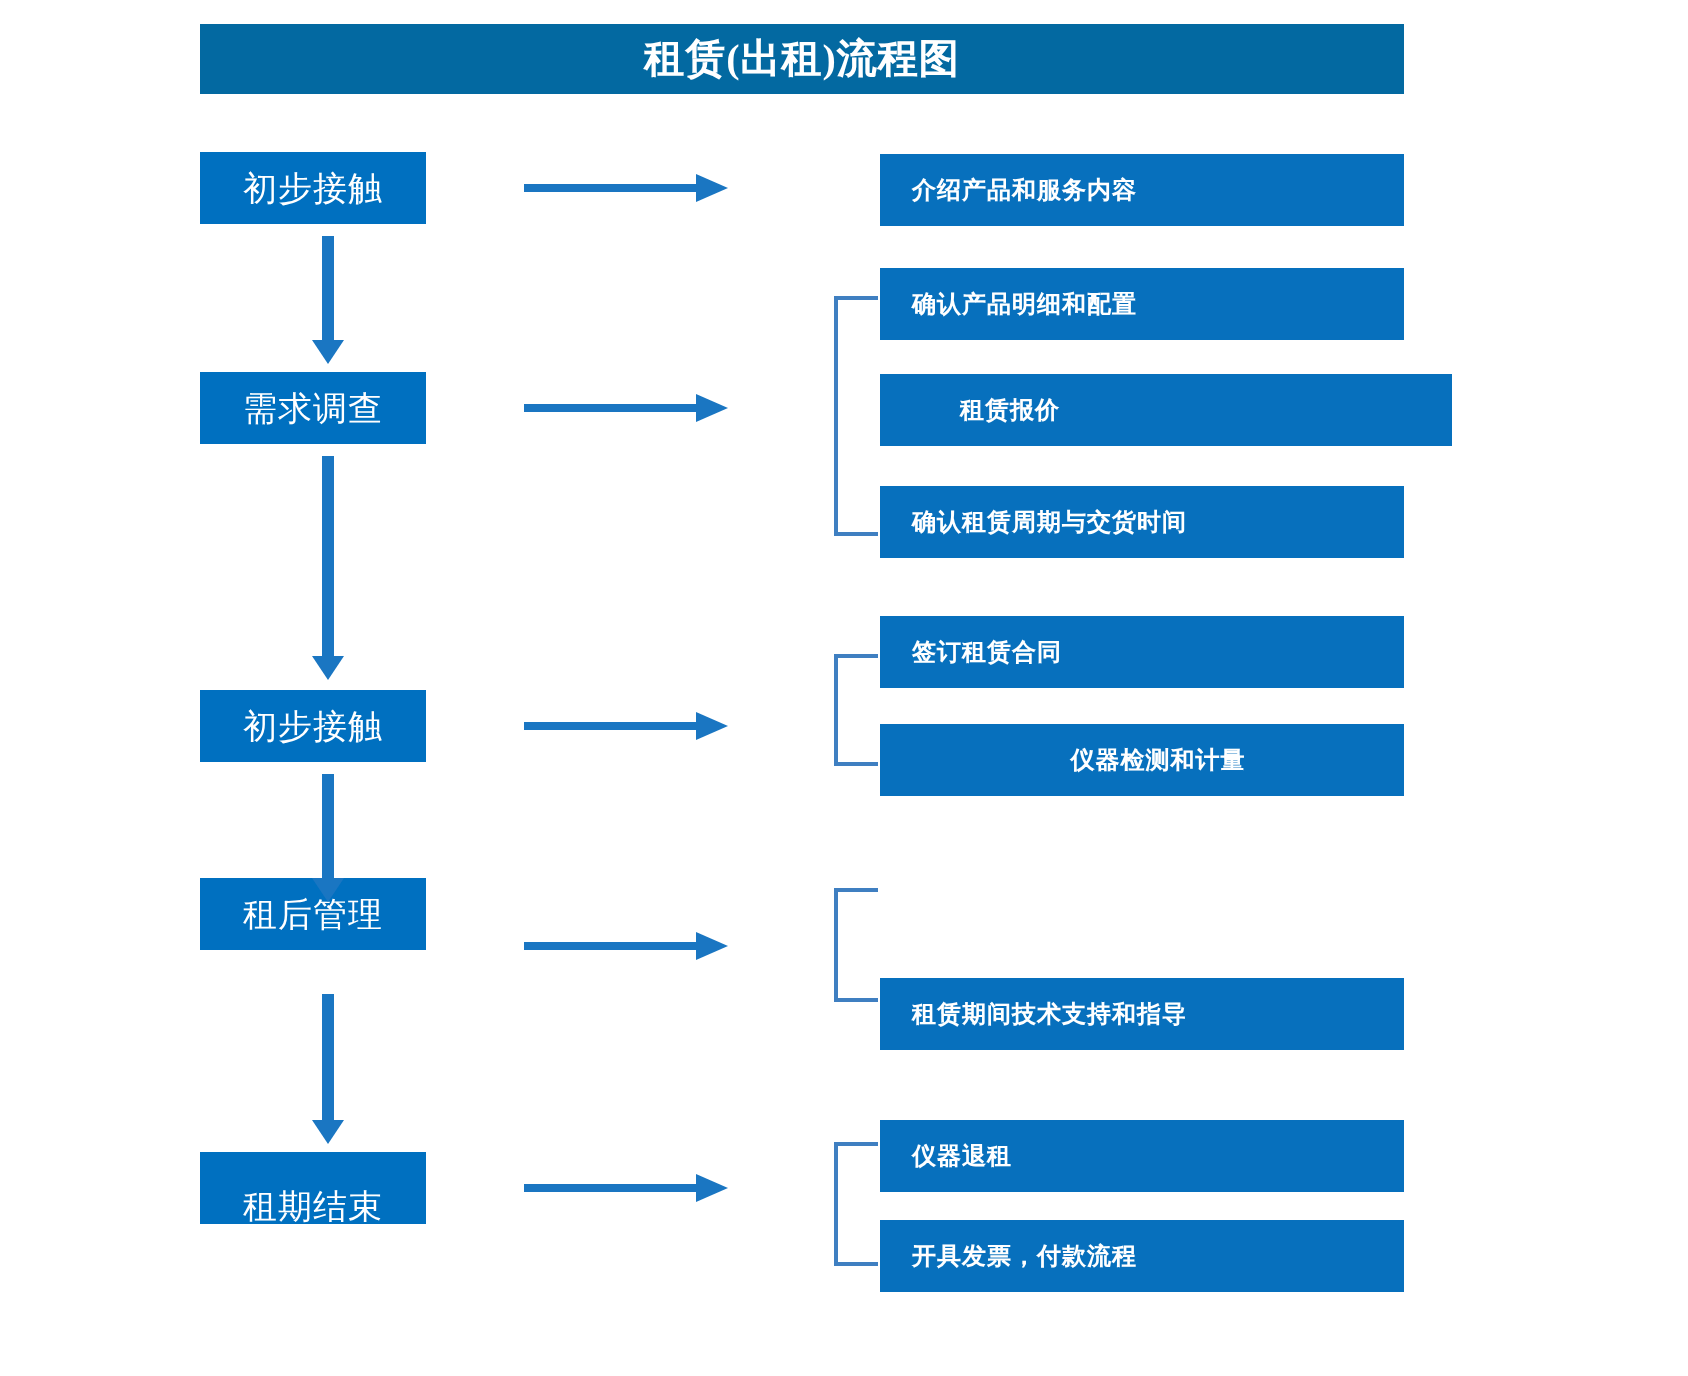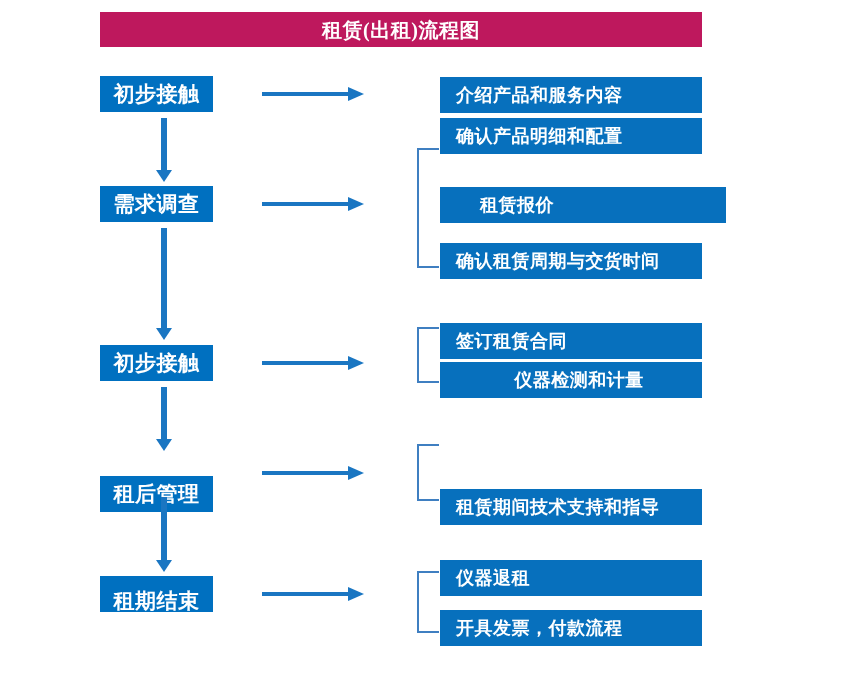--- a/index.html
+++ b/index.html
@@ -20,21 +20,21 @@
     width: 844px;
     height: 688px;
   }
   
   .title-banner {
     position: absolute;
     left: 100px;
     top: 12px;
     width: 602px;
     height: 35px;
-    background: #be185d;
+    background: #0369a1;
     display: flex;
     align-items: center;
     justify-content: center;
   }
   .title-banner .title-text {
     color: #ffffff;
     font-size: 20px;
     font-weight: bold;
     letter-spacing: 0.5px;
     line-height: 1;
@@ -45,38 +45,38 @@
     left: 100px;
     width: 113px;
     height: 36px;
     background: #0070c0;
     display: flex;
     align-items: center;
     justify-content: center;
   }
   .stage-box .stage-text {
     color: #ffffff;
-    font-size: 21px;
-    font-weight: bold;
+    font-size: 17px;
+    font-weight: normal;
     line-height: 1;
     letter-spacing: 0.5px;
   }
   
   .detail-box {
     position: absolute;
     left: 440px;
     width: 262px;
     height: 36px;
     background: #0770bd;
     display: flex;
     align-items: center;
   }
   .detail-box .detail-text {
     color: #ffffff;
-    font-size: 18px;
+    font-size: 12px;
     font-weight: bold;
     line-height: 1;
     padding-left: 16px;
     letter-spacing: 0.5px;
     white-space: nowrap;
   }
   
   .h-arrow {
     position: absolute;
     left: 262px;
@@ -145,21 +145,21 @@
 
   <div class="stage-box" style="top:76px;">
     <span class="stage-text">初步接触</span>
   </div>
   <div class="stage-box" style="top:186px;">
     <span class="stage-text">需求调查</span>
   </div>
   <div class="stage-box" style="top:345px;">
     <span class="stage-text">初步接触</span>
   </div>
-  <div class="stage-box" style="top:439px;margin-top:37px;">
+  <div class="stage-box" style="top:439px;">
     <span class="stage-text">租后管理</span>
   </div>
   <div class="stage-box" style="top:576px;align-items:flex-end;">
     <span class="stage-text">租期结束</span>
   </div>
 
   <div class="v-arrow" style="top:118px; height:64px;">
     <div class="shaft" style="height:52px;"></div>
     <div class="head" style="top:52px;"></div>
   </div>
@@ -198,30 +198,30 @@
   </div>
 
   <div class="bracket" style="top:148px; height:120px;"></div>
   <div class="bracket" style="top:327px; height:56px;"></div>
   <div class="bracket" style="top:444px; height:57px;"></div>
   <div class="bracket" style="top:571px; height:62px;"></div>
 
   <div class="detail-box" style="top:77px;">
     <span class="detail-text">介绍产品和服务内容</span>
   </div>
-  <div class="detail-box" style="top:118px;">
+  <div class="detail-box" style="top:134px;">
     <span class="detail-text">确认产品明细和配置</span>
   </div>
   <div class="detail-box" style="top:187px;padding-left:24px;">
     <span class="detail-text">租赁报价</span>
   </div>
   <div class="detail-box" style="top:243px;">
     <span class="detail-text">确认租赁周期与交货时间</span>
   </div>
-  <div class="detail-box" style="top:323px;">
+  <div class="detail-box" style="top:308px;">
     <span class="detail-text">签订租赁合同</span>
   </div>
   <div class="detail-box" style="top:362px;justify-content:center;">
     <span class="detail-text">仪器检测和计量</span>
   </div>
   <div class="detail-box" style="top:489px;">
     <span class="detail-text">租赁期间技术支持和指导</span>
   </div>
   <div class="detail-box" style="top:560px;">
     <span class="detail-text">仪器退租</span>

